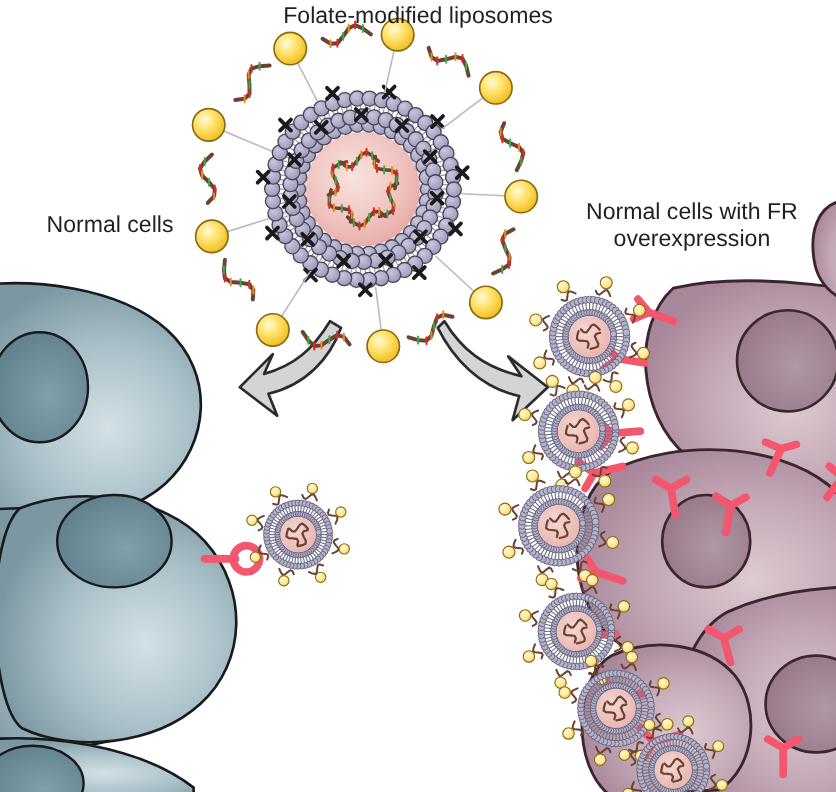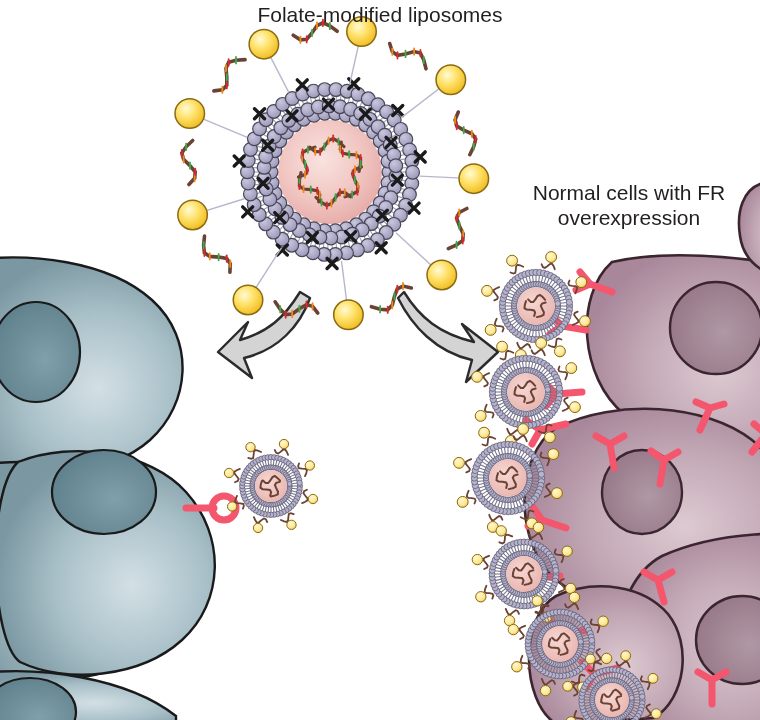--- a/index.html
+++ b/index.html
@@ -2248,15 +2248,16 @@
         <g>
           <path d="M641.9,676.3L640.8,679.3L641.7,681.2L644.6,681.7L648.0,682.0L649.7,683.3L649.1,686.0L647.8,689.1" fill="none" stroke="#6b4233" stroke-width="1.8" stroke-linecap="round"></path>
         </g>
         <g>
           <circle cx="653.0049217173213" cy="678.3702520829216" r="4.94" fill="url(#gFolateSmall)" stroke="#8a6a12" stroke-width="1"></circle>
         </g>
       </g>
     </svg>
 
   <div class="caption" id="title-label">Folate-modified liposomes</div>
+  <div class="caption" id="normal-label">Normal cells</div>
   <div class="caption" id="cancer-label">Normal cells with FR
 overexpression</div>
 </div>
 
 </body></html>

